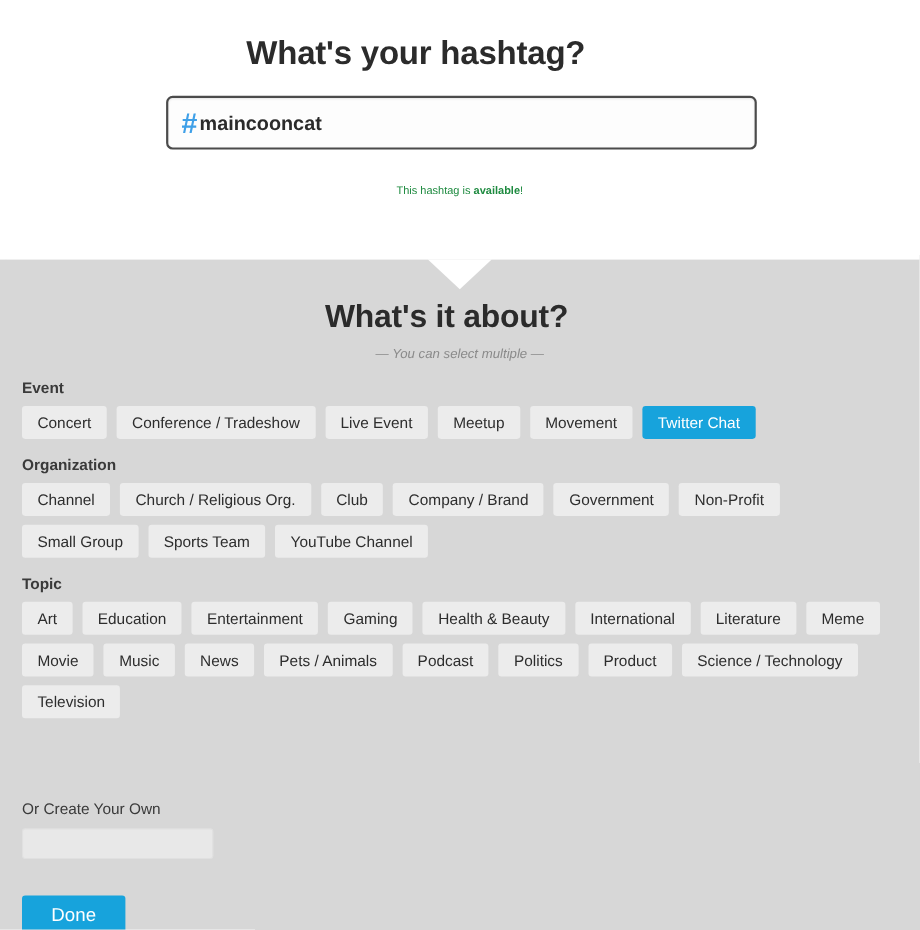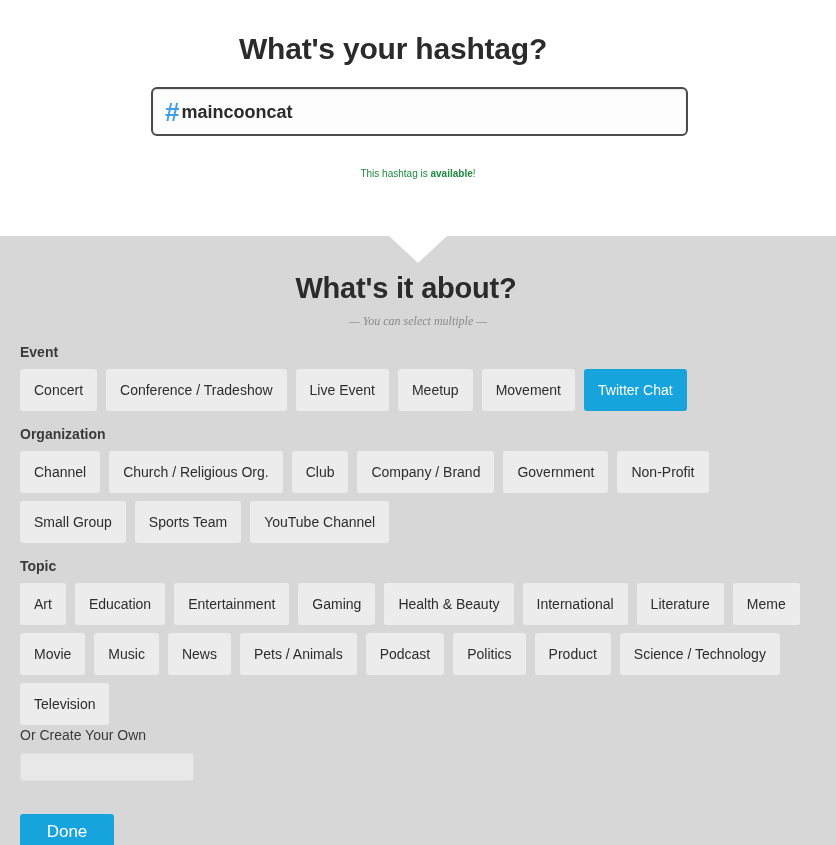--- a/index.html
+++ b/index.html
@@ -48,21 +48,20 @@
   .hashtag-title {
     position: absolute;
     left: 0;
     top: 32px;
     width: 756px;
     text-align: center;
     font-size: 30px;
     font-weight: bold;
     color: #2b2b2b;
     letter-spacing: -0.2px;
-    padding-left: 15px;
   }
 
   .hashtag-input-wrap {
     position: absolute;
     left: 151px;
     top: 87px;
     width: 537px;
     height: 49px;
     box-sizing: border-box;
     border: 2px solid #4b4b4b;
@@ -137,21 +136,20 @@
   }
   .about-sub {
     position: absolute;
     left: 0;
     top: 314px;
     width: 836px;
     text-align: center;
     font-size: 12px;
     font-style: italic;
     color: #8a8a8a;
-    font-family: Liberation Serif, serif;
   }
 
   
   .groups {
     position: absolute;
     left: 20px;
     top: 344px;
     width: 800px;
   }
   .group { margin-bottom: 15px; }
@@ -164,21 +162,21 @@
   .tag-list {
     display: flex;
     flex-wrap: wrap;
     gap: 8px 9px;
     max-width: 796px;
   }
   .tag {
     display: inline-flex;
     align-items: center;
     justify-content: center;
-    height: 42px;
+    height: 30px;
     padding: 0 14px;
     background: #ececec;
     color: #2d2d2d;
     font-size: 14px;
     border-radius: 3px;
     white-space: nowrap;
     cursor: pointer;
     user-select: none;
     box-sizing: border-box;
   }

